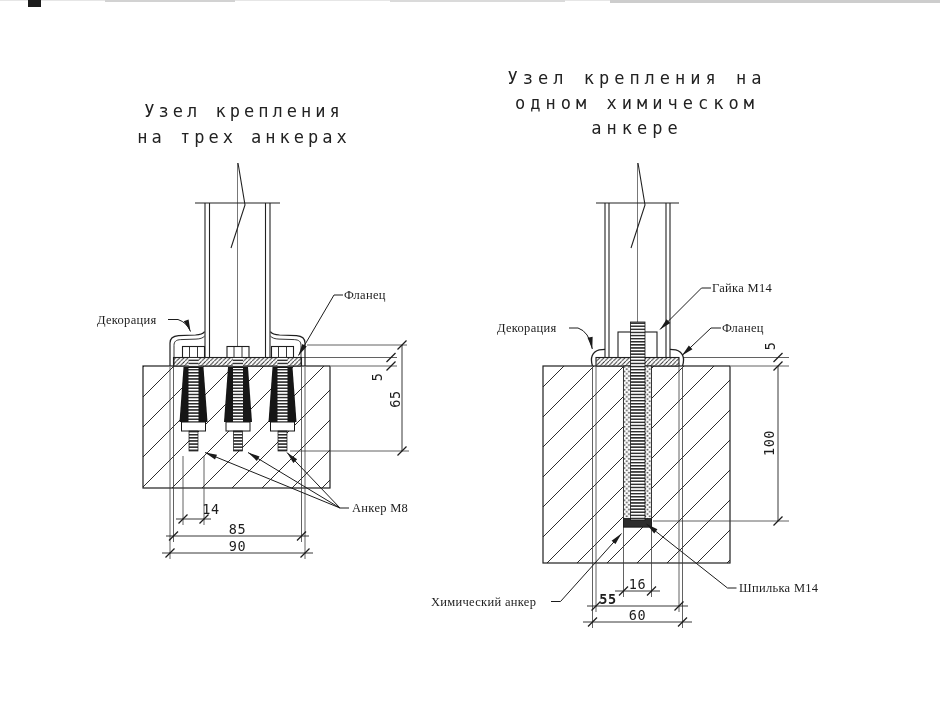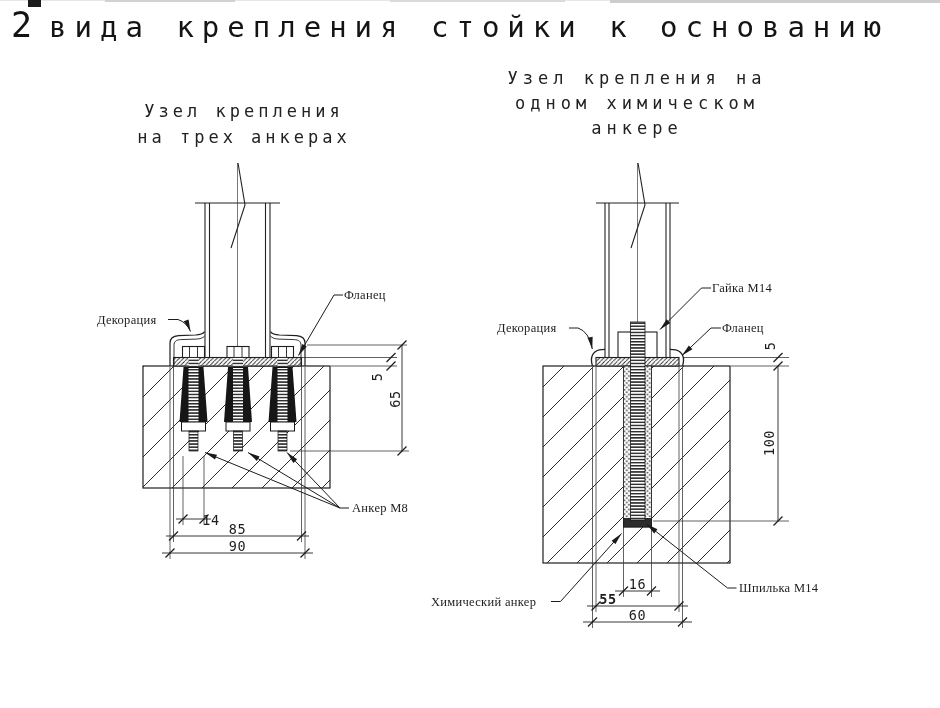--- a/index.html
+++ b/index.html
@@ -24,23 +24,20 @@
 <body>
 
 <div class="canvas">
 
   <div class="artifact" style="left:0;top:0;width:940px;height:1px;background:#e6e6e6;"></div>
   <div class="artifact" style="left:105px;top:0;width:130px;height:2px;background:#d2d2d2;"></div>
   <div class="artifact" style="left:390px;top:0;width:175px;height:2px;background:#dadada;"></div>
   <div class="artifact" style="left:610px;top:0;width:330px;height:3px;background:#cdcdcd;"></div>
   <div class="artifact" style="left:28px;top:0;width:13px;height:7px;background:#1c1c1c;"></div>
 
-  <div class="title">
-    <span class="num">2</span><span class="rest">вида крепления стойки к основанию</span>
-  </div>
 
   <div class="subtitle l">
     <div>Узел крепления</div>
     <div>на трех анкерах</div>
   </div>
   <div class="subtitle r">
     <div>Узел крепления на</div>
     <div>одном химическом</div>
     <div>анкере</div>
   </div>
@@ -245,21 +242,21 @@
       <line x1="736.5" y1="588" x2="727.5" y2="588"></line>
       <line x1="727.5" y1="588" x2="646.5" y2="524" marker-end="url(#arr)"></line>
     </g>
   </svg>
 
   <div class="lbl" style="left:97px;top:313px;">Декорация</div>
   <div class="lbl" style="left:344px;top:288px;">Фланец</div>
   <div class="lbl" style="left:352px;top:501px;">Анкер М8</div>
   <div class="dim rot" style="left:377px;top:377px;">5</div>
   <div class="dim rot" style="left:395px;top:399px;">65</div>
-  <div class="dim cc" style="left:193px;top:520px;padding-left:36px;">14</div>
+  <div class="dim cc" style="left:193px;top:509px;padding-left:36px;">14</div>
   <div class="dim cc" style="left:237.5px;top:529px;text-align:right;">85</div>
   <div class="dim cc" style="left:237.5px;top:546px;">90</div>
 
   <div class="lbl" style="left:712px;top:281px;">Гайка М14</div>
   <div class="lbl" style="left:497px;top:321px;">Декорация</div>
   <div class="lbl" style="left:722px;top:321px;">Фланец</div>
   <div class="lbl" style="left:431px;top:595px;">Химический анкер</div>
   <div class="lbl" style="left:739px;top:581px;">Шпилька М14</div>
   <div class="dim rot" style="left:770px;top:346px;">5</div>
   <div class="dim rot" style="left:769px;top:443px;">100</div>

